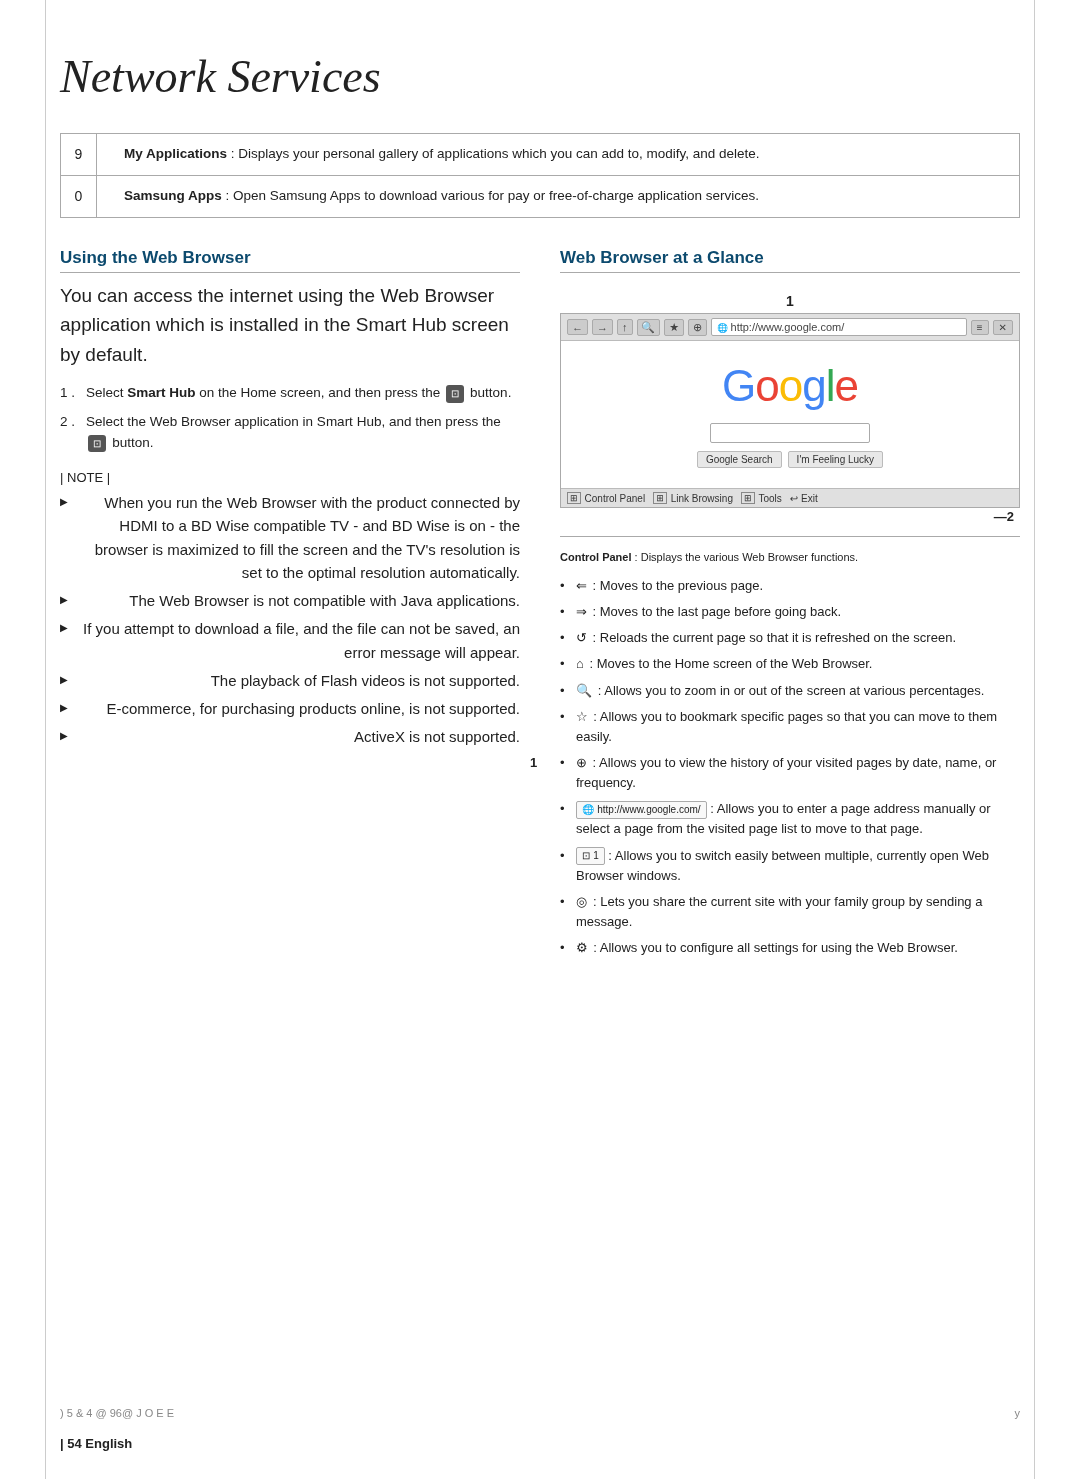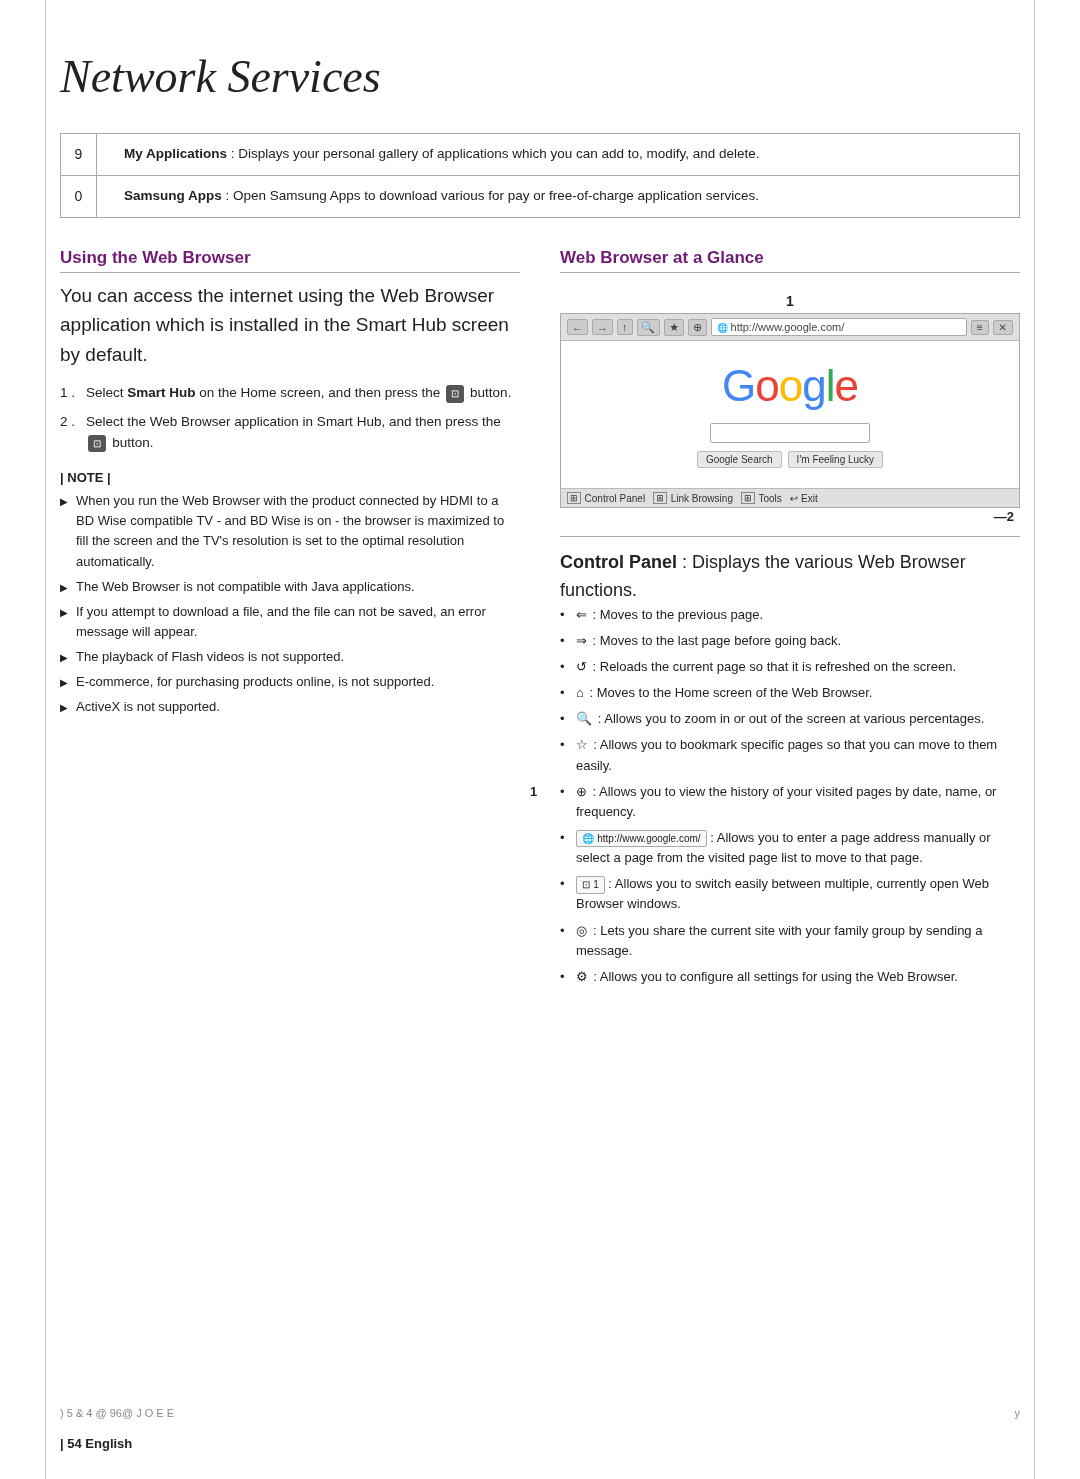--- a/index.html
+++ b/index.html
@@ -82,21 +82,21 @@
     .info-table .num-cell {
       width: 36px;
       text-align: center;
       font-size: 14px;
       background: #fff;
     }
 
     .section-heading {
       font-size: 17px;
       font-weight: bold;
-      color: #701a75;
+      color: #0c4a6e;
       margin-bottom: 8px;
       padding-bottom: 4px;
       border-bottom: 1px solid #aaa;
     }
 
     .body-text {
       font-size: 19px;
       line-height: 1.55;
       margin-bottom: 14px;
     }
@@ -116,32 +116,33 @@
     .step-num {
       min-width: 18px;
       font-size: 13.5px;
     }
 
     .note-box {
       margin-bottom: 14px;
     }
     .note-label {
       font-size: 13px;
-      font-weight: bold;
+      font-weight: normal;
       margin-bottom: 6px;
     }
     .note-items {
       list-style: none;
     }
     .note-items li {
-      font-size: 13px;
+      font-size: 15px;
       line-height: 1.55;
       padding-left: 16px;
       margin-bottom: 5px;
       position: relative;
+      text-align: right;
     }
     .note-items li::before {
       content: '▶';
       font-size: 10px;
       position: absolute;
       left: 0;
       top: 3px;
     }
 
     .browser-screenshot {
@@ -239,22 +240,23 @@
       align-items: center;
       gap: 2px;
     }
 
     .control-panel-section {
       border-top: 1px solid #aaa;
       padding-top: 12px;
     }
 
     .cp-text {
-      font-size: 18px;
+      font-size: 11px;
       line-height: 1.55;
+      margin-bottom: 10px;
     }
 
     .cp-bullets {
       list-style: none;
       margin-left: 0;
     }
     .cp-bullets li {
       font-size: 13px;
       line-height: 1.55;
       margin-bottom: 6px;

